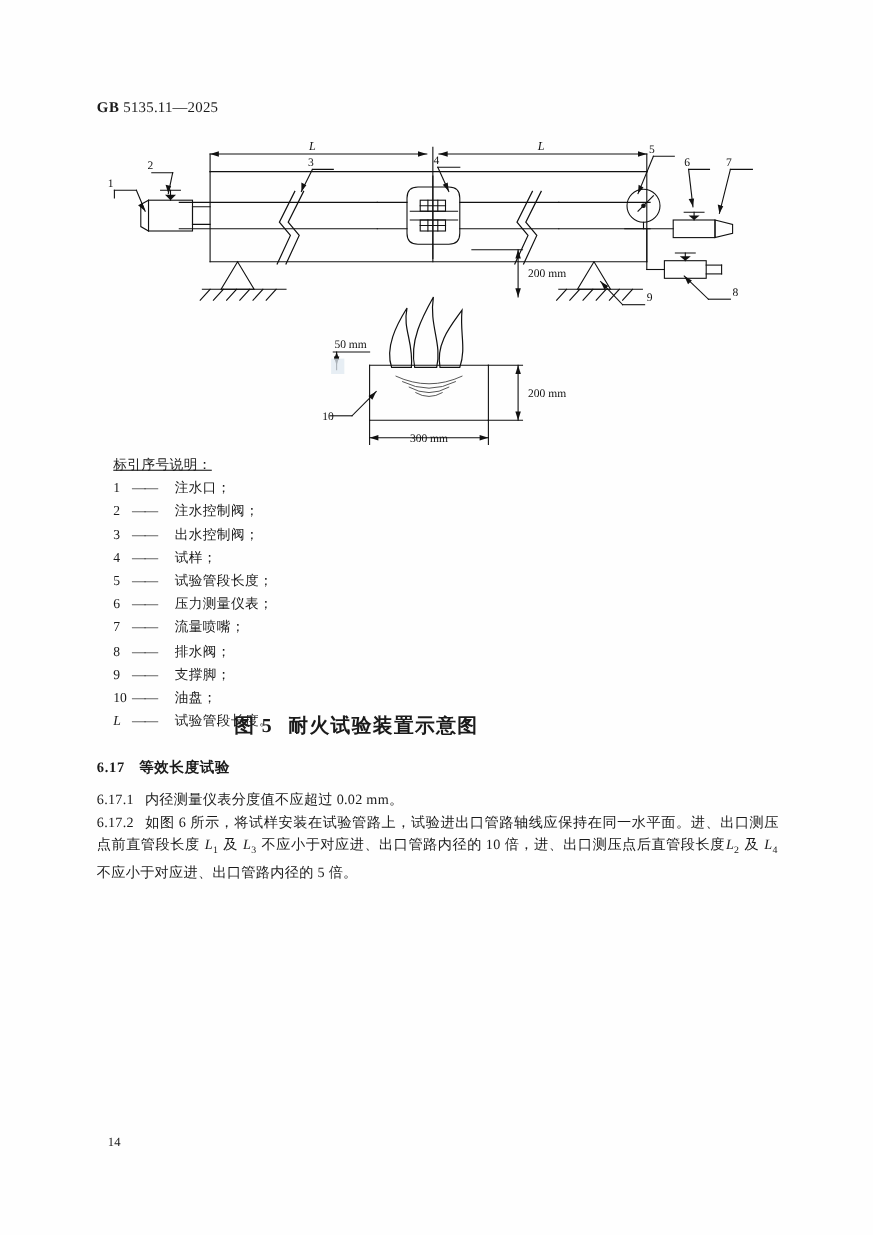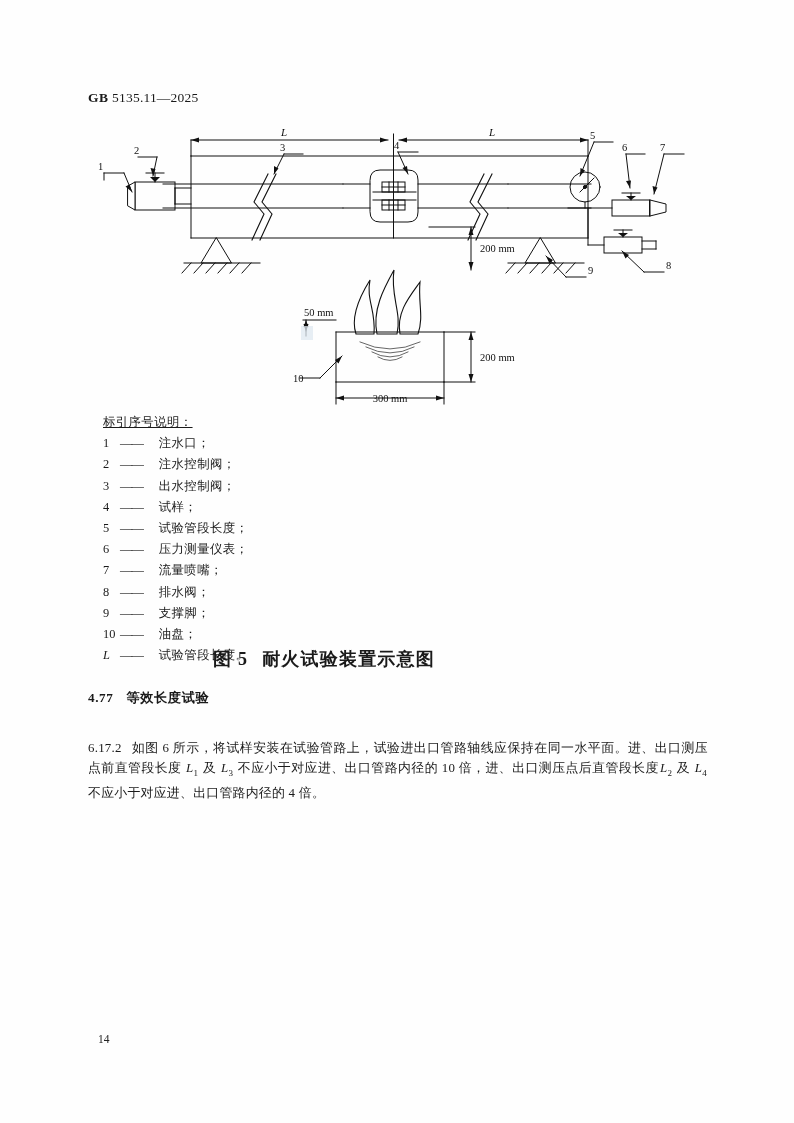--- a/index.html
+++ b/index.html
@@ -406,23 +406,26 @@
         <span class="num ital">L</span><span class="dash">——</span><span class="lbl">试验管段长度。</span>
       </span>
     </div>
   </div>
 
   <div class="fig-caption">
     <span>图 5</span><span class="gap"></span><span>耐火试验装置示意图</span>
   </div>
 
   <div class="sec-head">
-    <span class="nm">4.77</span><span>等效长度试验</span>
-  </div>
-
+    <span class="nm">6.17</span><span>等效长度试验</span>
+  </div>
+
+  <div class="para" id="para-1">
+    <span class="nm">6.17.1</span><span>内径测量仪表分度值不应超过 0.02 mm。</span>
+  </div>
 
   <div class="para" id="para-2">
-    <span class="nm">6.17.2</span><span>如图 6 所示，将试样安装在试验管路上，试验进出口管路轴线应保持在同一水平面。进、出口测压点前直管段长度 </span><i><span>L</span><sub>1</sub></i><span> 及 </span><i><span>L</span><sub>3</sub></i><span> 不应小于对应进、出口管路内径的 10 倍，进、出口测压点后直管段长度</span><i><span>L</span><sub>2</sub></i><span> 及 </span><i><span>L</span><sub>4</sub></i><span> 不应小于对应进、出口管路内径的 4 倍。</span>
+    <span class="nm">6.17.2</span><span>如图 6 所示，将试样安装在试验管路上，试验进出口管路轴线应保持在同一水平面。进、出口测压点前直管段长度 </span><i><span>L</span><sub>1</sub></i><span> 及 </span><i><span>L</span><sub>3</sub></i><span> 不应小于对应进、出口管路内径的 10 倍，进、出口测压点后直管段长度</span><i><span>L</span><sub>2</sub></i><span> 及 </span><i><span>L</span><sub>4</sub></i><span> 不应小于对应进、出口管路内径的 5 倍。</span>
   </div>
 
   <div class="page-number">14</div>
 
 </div>
 
 </body></html>

